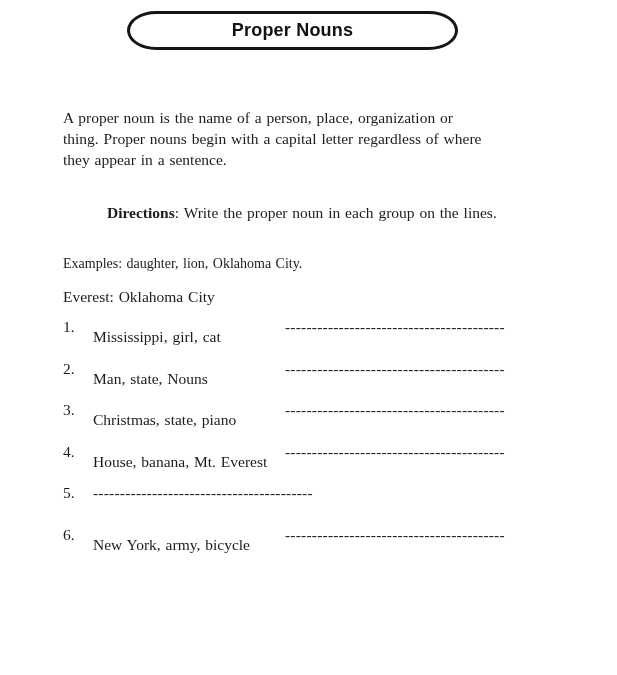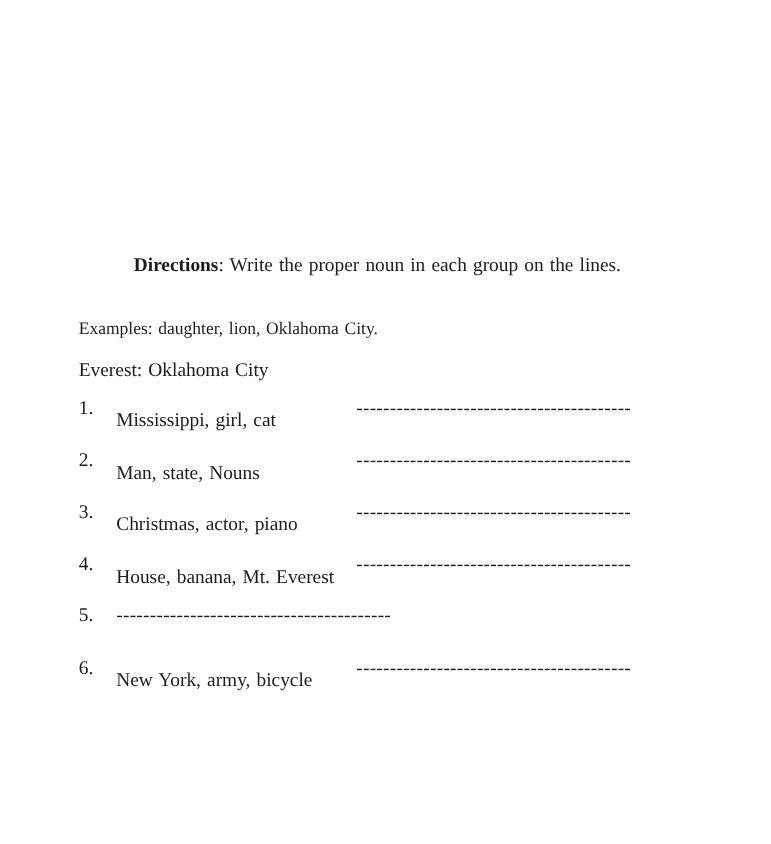--- a/index.html
+++ b/index.html
@@ -84,21 +84,29 @@
   .row .dashes {
     letter-spacing: 0.2px;
     color: #1c1c1c;
   }
 </style>
 </head>
 <body>
 
 <div class="page">
 
+  <div class="title-oval">
+    <span>Proper Nouns</span>
+  </div>
 
+  <div class="intro">
+    <div>A proper noun is the name of a person, place, organization or</div>
+    <div>thing. Proper nouns begin with a capital letter regardless of where</div>
+    <div>they appear in a sentence.</div>
+  </div>
 
   <div class="directions">
     <span class="bold">Directions</span><span>: Write the proper noun in each group on the lines.</span>
   </div>
 
   <div class="examples">Examples: daughter, lion, Oklahoma City.</div>
 
   <div class="answer">Everest: Oklahoma City</div>
 
   <div class="items">
@@ -107,21 +115,21 @@
       <span class="words">Mississippi, girl, cat</span>
       <span class="dashes">-----------------------------------------</span>
     </div>
     <div class="row">
       <span class="num">2.</span>
       <span class="words">Man, state, Nouns</span>
       <span class="dashes">-----------------------------------------</span>
     </div>
     <div class="row">
       <span class="num">3.</span>
-      <span class="words">Christmas, actor, piano</span>
+      <span class="words">Christmas, state, piano</span>
       <span class="dashes">-----------------------------------------</span>
     </div>
     <div class="row">
       <span class="num">4.</span>
       <span class="words">House, banana, Mt. Everest</span>
       <span class="dashes">-----------------------------------------</span>
     </div>
     <div class="row">
       <span class="num">5.</span>
       <span class="dashes">-----------------------------------------</span>

